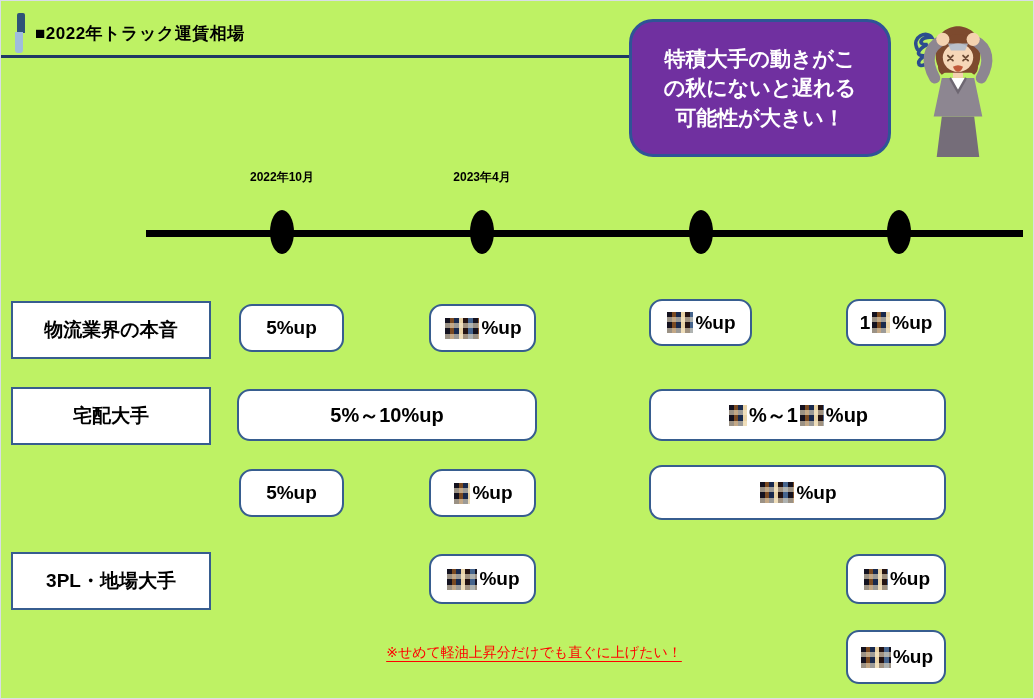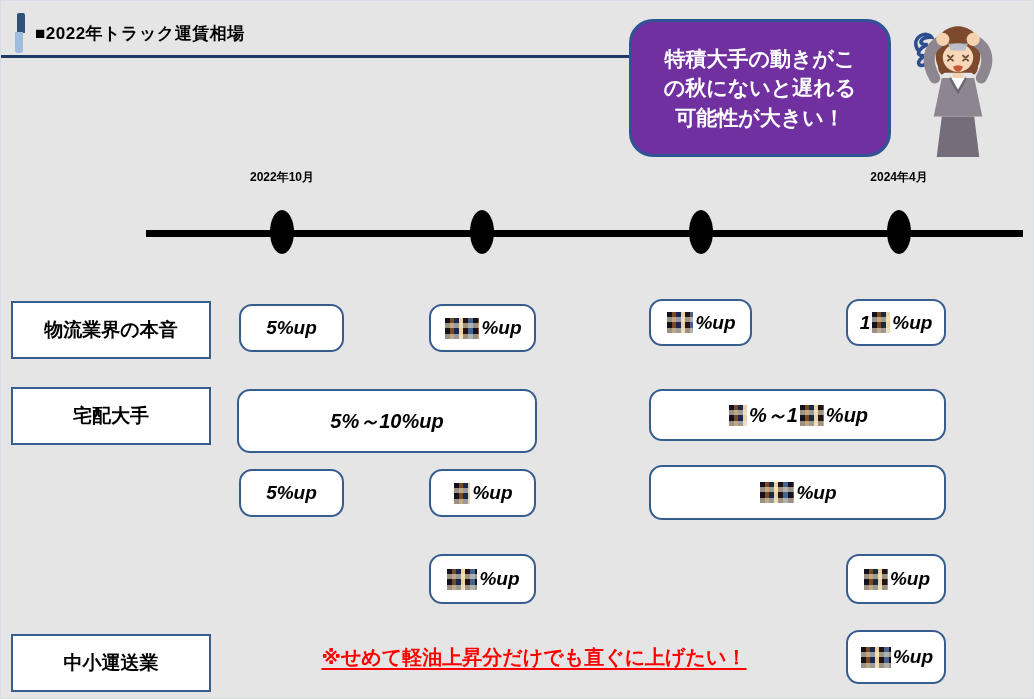--- a/index.html
+++ b/index.html
@@ -1,17 +1,17 @@
 <!DOCTYPE html>
 <html><head>
 <meta charset="utf-8">
 <style>
   html,body{margin:0;padding:0;background:#fff;}
   .slide{
-    position:relative;width:1034px;height:699px;background:#e5e5e5;
+    position:relative;width:1034px;height:699px;background:#bef264;
     border:1px solid #d9dee6;box-sizing:border-box;overflow:hidden;
     font-family:"Liberation Sans","DejaVu Sans",sans-serif;color:#000;
   }
   
   .hdr-bar{position:absolute;left:14px;top:12px;width:10px;height:40px;}
   .hdr-bar .seg-t{position:absolute;top:0;left:2px;right:0;height:20px;background:#2f5377;border-radius:2px 2px 0 0;}
   .hdr-bar .seg-b{position:absolute;bottom:0;left:0;right:2px;height:21px;background:#9fbcdd;border-radius:0 0 3px 3px;}
   .hdr-label{position:absolute;left:34px;top:21px;font-size:17px;font-weight:600;letter-spacing:.5px;}
   .hdr-rule{position:absolute;left:0;top:54px;width:630px;height:3px;background:#1f3864;}
   
@@ -36,35 +36,35 @@
     position:absolute;left:10px;width:200px;height:58px;box-sizing:border-box;
     border:2.5px solid #375d8f;background:#fff;
     display:flex;align-items:center;justify-content:center;
     font-weight:bold;font-size:19px;
   }
   
   .vbox{
     position:absolute;box-sizing:border-box;background:#fff;
     border:2.5px solid #375d8f;border-radius:13px;
     display:flex;align-items:center;justify-content:center;
-    font-weight:bold;font-size:19px;white-space:nowrap;font-style:italic;
+    font-weight:bold;font-size:19px;white-space:nowrap;
   }
   .vbox.big{font-size:20px;}
   
   .mz{
     display:inline-block;height:21px;vertical-align:-4px;margin:0 2px;
     background-image:
       repeating-linear-gradient(0deg, rgba(244,230,200,0.6) 0 5px, rgba(255,255,255,0) 5px 11px),
       repeating-linear-gradient(90deg,#14121f 0 5px,#7a4a22 5px 9px,#18294d 9px 14px,#e8d2a6 14px 18px,#241312 18px 23px,#46658e 23px 28px);
   }
   .w16{width:16px}.w18{width:18px}.w24{width:24px}.w26{width:26px}.w30{width:30px}.w34{width:34px}
   
   .note{
     position:absolute;left:225px;top:643px;width:616px;text-align:center;
-    color:#ff0000;font-weight:bold;font-size:20px;
+    color:#ff0000;font-weight:normal;font-size:14px;
     text-decoration:underline;text-underline-offset:4px;
   }
 </style>
 </head>
 <body>
 
 <div class="slide">
 
   <div class="hdr-bar">
     <span class="seg-t"></span>
@@ -94,50 +94,50 @@
       <path d="M65 44 l5 5 M70 44 l-5 5"></path>
     </g>
     <path d="M55 55 q5 -3 10 0 q-2 5 -5 5 q-3 0 -5 -5 Z" fill="#c05a3a"></path>
     <path d="M37 66 C28 50 30 36 44 29" stroke="#8d8691" stroke-width="11" fill="none" stroke-linecap="round"></path>
     <path d="M83 66 C92 50 90 36 76 29" stroke="#8d8691" stroke-width="11" fill="none" stroke-linecap="round"></path>
     <circle cx="45" cy="28" r="6.5" fill="#f4d2b0"></circle>
     <circle cx="75" cy="28" r="6.5" fill="#f4d2b0"></circle>
   </svg>
 
   <div class="tlabel" style="left:211px">2022年10月</div>
-  <div class="tlabel" style="left:828px">2024年4月</div>
+  <div class="tlabel" style="left:411px">2023年4月</div>
 
   <div class="tline"></div>
   <div class="tnode" style="left:269px"></div>
   <div class="tnode" style="left:469px"></div>
   <div class="tnode" style="left:688px"></div>
   <div class="tnode" style="left:886px"></div>
 
   <div class="lbox" style="top:300px">物流業界の本音</div>
   <div class="lbox" style="top:386px">宅配大手</div>
-  <div class="lbox" style="top:633px">中小運送業</div>
+  <div class="lbox" style="top:551px">3PL・地場大手</div>
 
   <div class="vbox" style="left:238px;top:303px;width:105px;height:48px">
     <span>5%up</span>
   </div>
   <div class="vbox" style="left:428px;top:303px;width:107px;height:48px">
     <span class="mz w34"></span>
       <span>%up</span>
   </div>
   <div class="vbox" style="left:648px;top:298px;width:103px;height:47px">
     <span class="mz w26"></span>
       <span>%up</span>
   </div>
   <div class="vbox" style="left:845px;top:298px;width:100px;height:47px">
     <span>1</span>
       <span class="mz w18"></span>
       <span>%up</span>
   </div>
 
-  <div class="vbox big" style="left:236px;top:388px;width:300px;height:64px">
+  <div class="vbox big" style="left:236px;top:388px;width:300px;height:52px">
     <span>5%～10%up</span>
   </div>
   <div class="vbox big" style="left:648px;top:388px;width:297px;height:52px">
     <span class="mz w18"></span>
       <span>%～1</span>
       <span class="mz w24"></span>
       <span>%up</span>
   </div>
 
   <div class="vbox" style="left:238px;top:468px;width:105px;height:48px">

